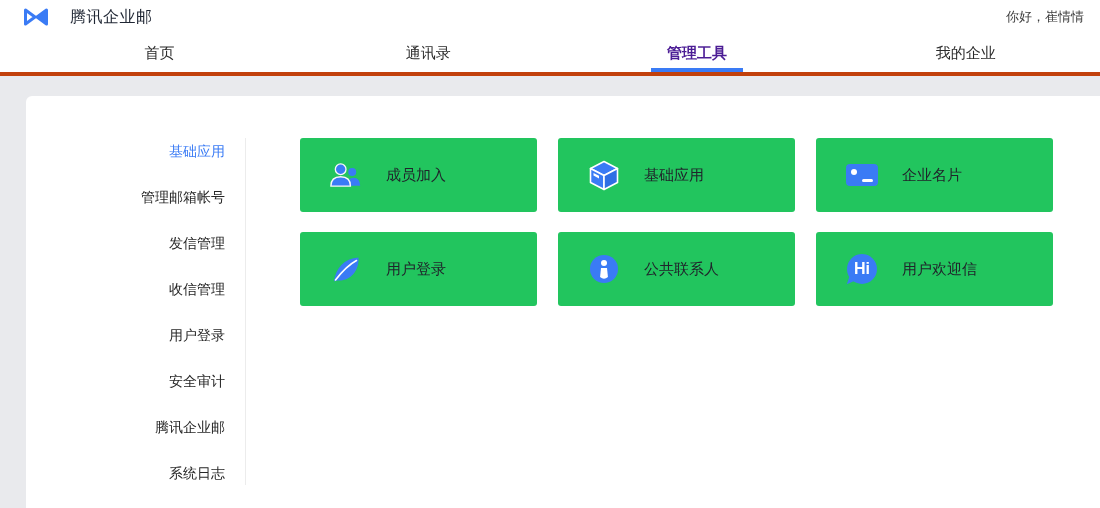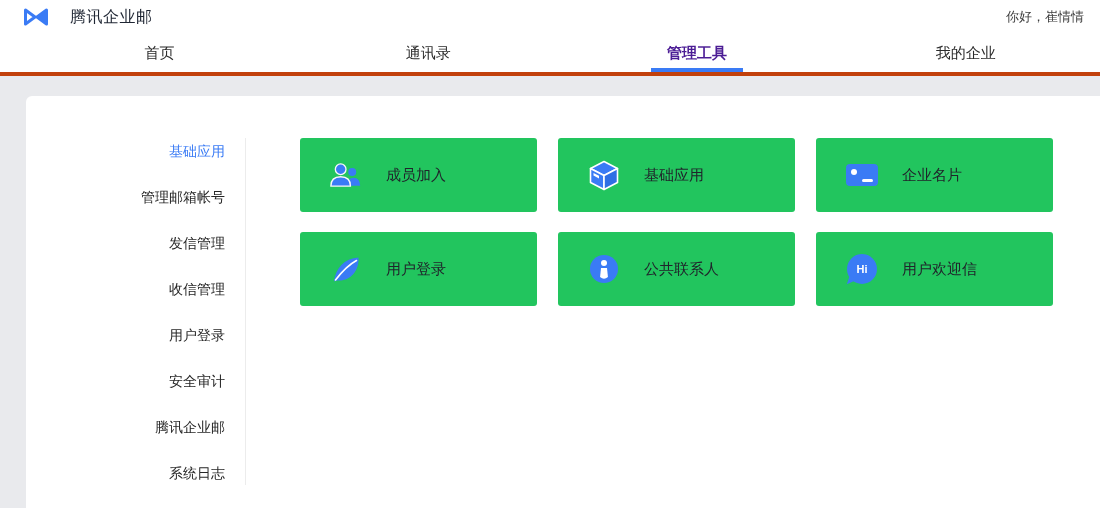--- a/index.html
+++ b/index.html
@@ -52,21 +52,21 @@
     border-radius:50%; background:#fff; }
   .bizcard::after { content:""; position:absolute; right:5px; bottom:4px; width:11px; height:3px;
     border-radius:2px; background:#fff; }
 
   
   .bubble { width:30px; height:30px; background:#3a7bf5; border-radius:50%;
     position:relative; display:flex; align-items:center; justify-content:center; }
   .bubble::after { content:""; position:absolute; left:1px; bottom:-2px;
     width:0; height:0; border-style:solid; border-width:9px 10px 0 0;
     border-color:#3a7bf5 transparent transparent transparent; transform:rotate(18deg); }
-  .bubble-text { color:#fff; font-size:11px; font-weight:bold; position:relative; z-index:1; }
+  .bubble-text { color:#fff; font-size:16px; font-weight:bold; position:relative; z-index:1; }
 </style>
 </head>
 <body>
 
 <div class="topbar">
   <div class="brand">
     <span style="display:flex">
       <svg width="28" height="20" viewBox="0 0 28 20">
         <path d="M3.5 3 L13 10 L3.5 17 Z" fill="none" stroke="#3a7bf5" stroke-width="3" stroke-linejoin="round"></path>
         <path d="M24.5 3 L15 10 L24.5 17 Z" fill="#3a7bf5" stroke="#3a7bf5" stroke-width="3" stroke-linejoin="round"></path>

